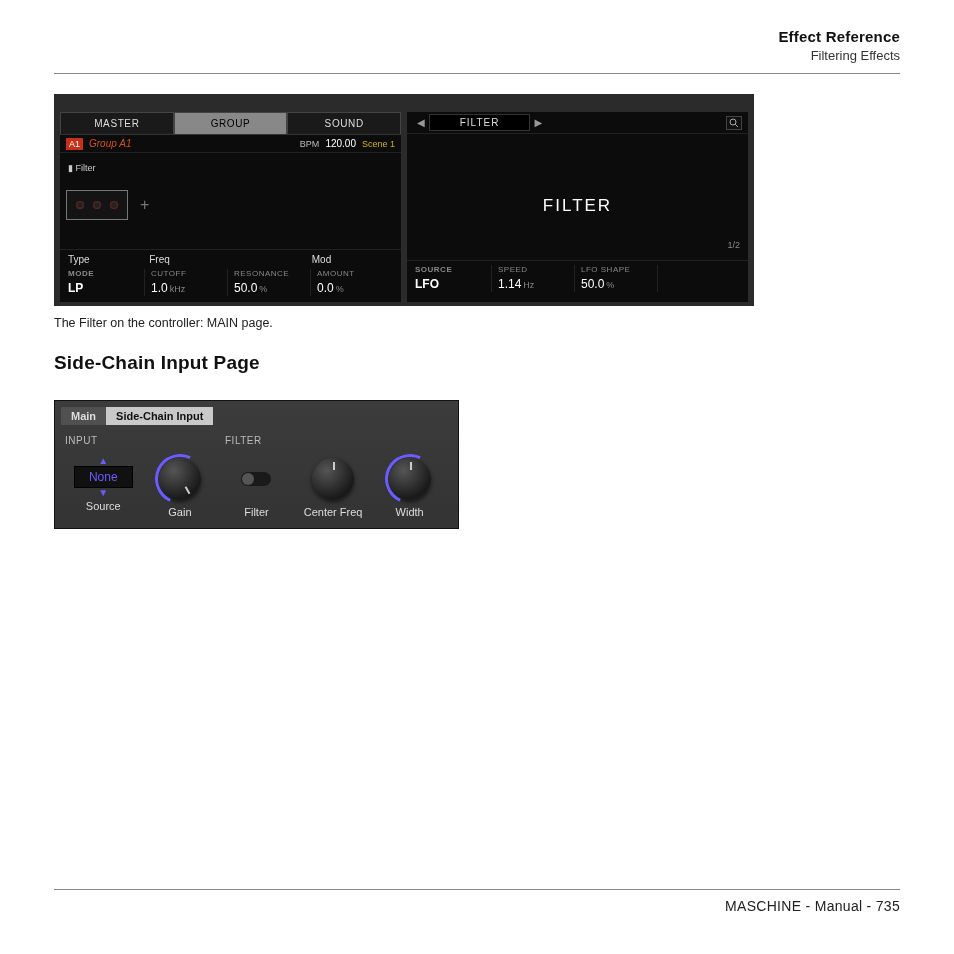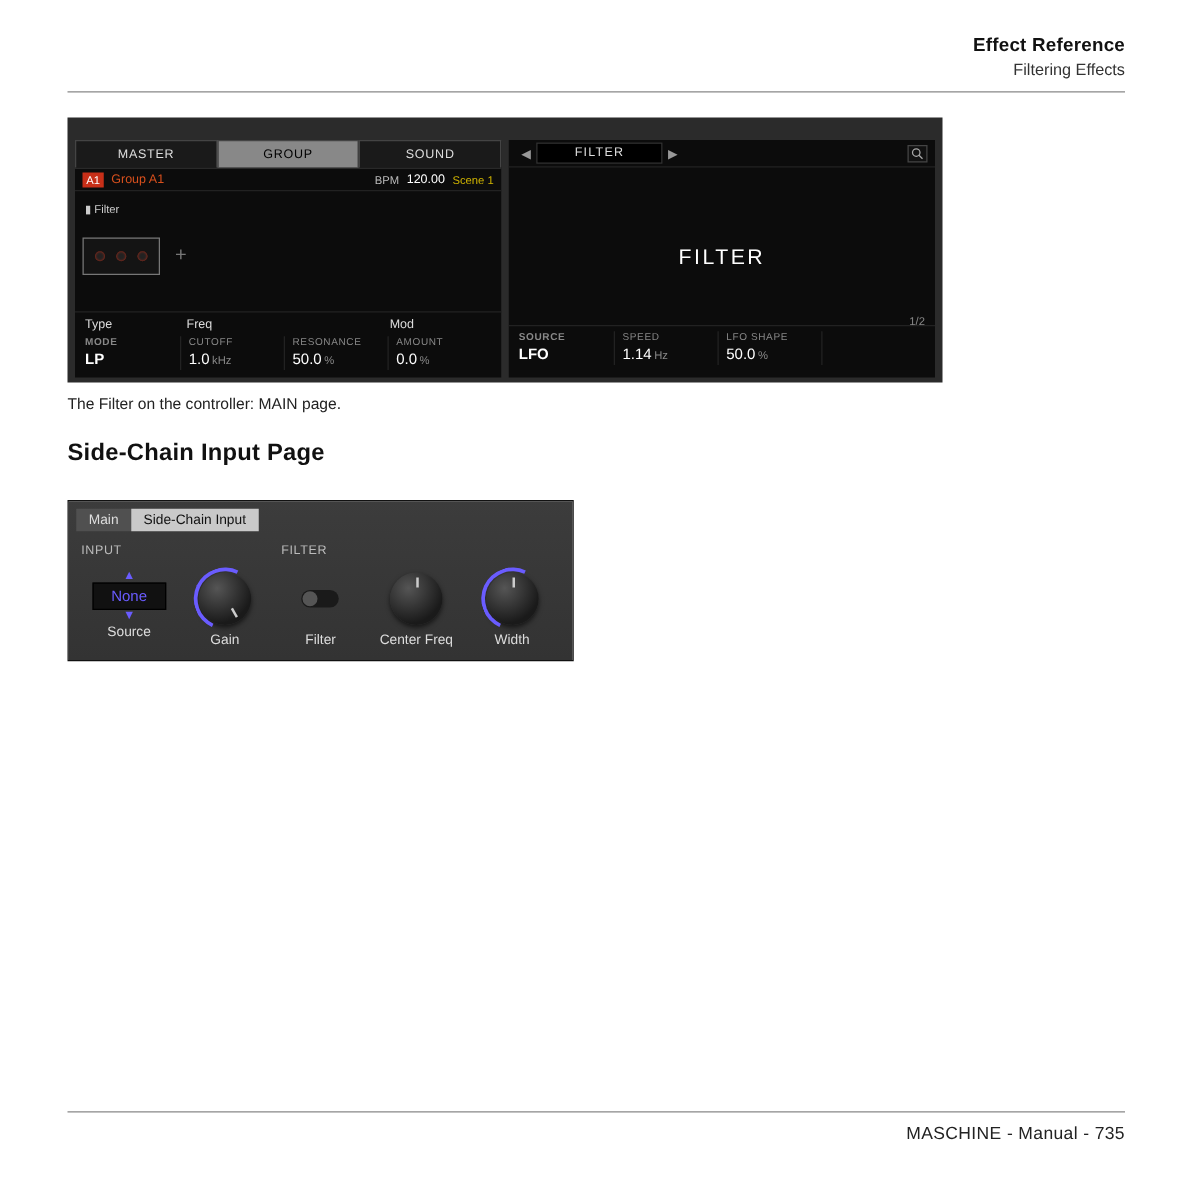--- a/index.html
+++ b/index.html
@@ -84,21 +84,21 @@
     gap: 6px;
     border-bottom: 1px solid #222;
     height: 18px;
   }
   .grp-badge {
     background: #c72f18;
     color: #fff;
     font-size: 9px;
     padding: 1px 3px;
   }
-  .grp-name { color: #d8501d; flex: 1; }
+  .grp-name { color: #d8501d; flex: 1; font-style: italic; }
   .bpm-lbl { color: #bbb; font-size: 9px; }
   .bpm-val { color: #fff; font-size: 10px; }
   .scene { color: #d0b400; font-size: 9px; }
   .slot-row {
     display: flex;
     align-items: center;
     padding: 6px;
     gap: 12px;
     height: 60px;
   }
@@ -168,39 +168,40 @@
   .big-title {
     text-align: center;
     color: #fff;
     font-size: 17px;
     letter-spacing: 2px;
     margin-top: 62px;
   }
   .pagecount {
     position: absolute;
     right: 8px;
-    bottom: 40px;
+    bottom: 52px;
     font-size: 9px;
     color: #888;
     margin-top: 30px;
   }
   .ctl-col.right .param-row { border-top: 1px solid #222; padding-top: 4px;}
   .ctl-col.right .param-row .param:nth-child(4) .param-lbl,
   .ctl-col.right .param-row .param:nth-child(4) .param-val { visibility: hidden; }
   
   .sidechain {
     width: 405px;
     background: linear-gradient(#3c3c3c,#333);
     border: 1px solid #111;
   }
   .sc-tabs {
     display: flex;
     padding: 6px 6px 0 6px;
     gap: 0;
     font-size: 11px;
+    font-weight: bold;
   }
   .sc-tab {
     padding: 3px 10px;
     color: #ddd;
     background: #505050;
   }
   .sc-tab.active {
     background: #c9c9c9;
     color: #111;
   }

